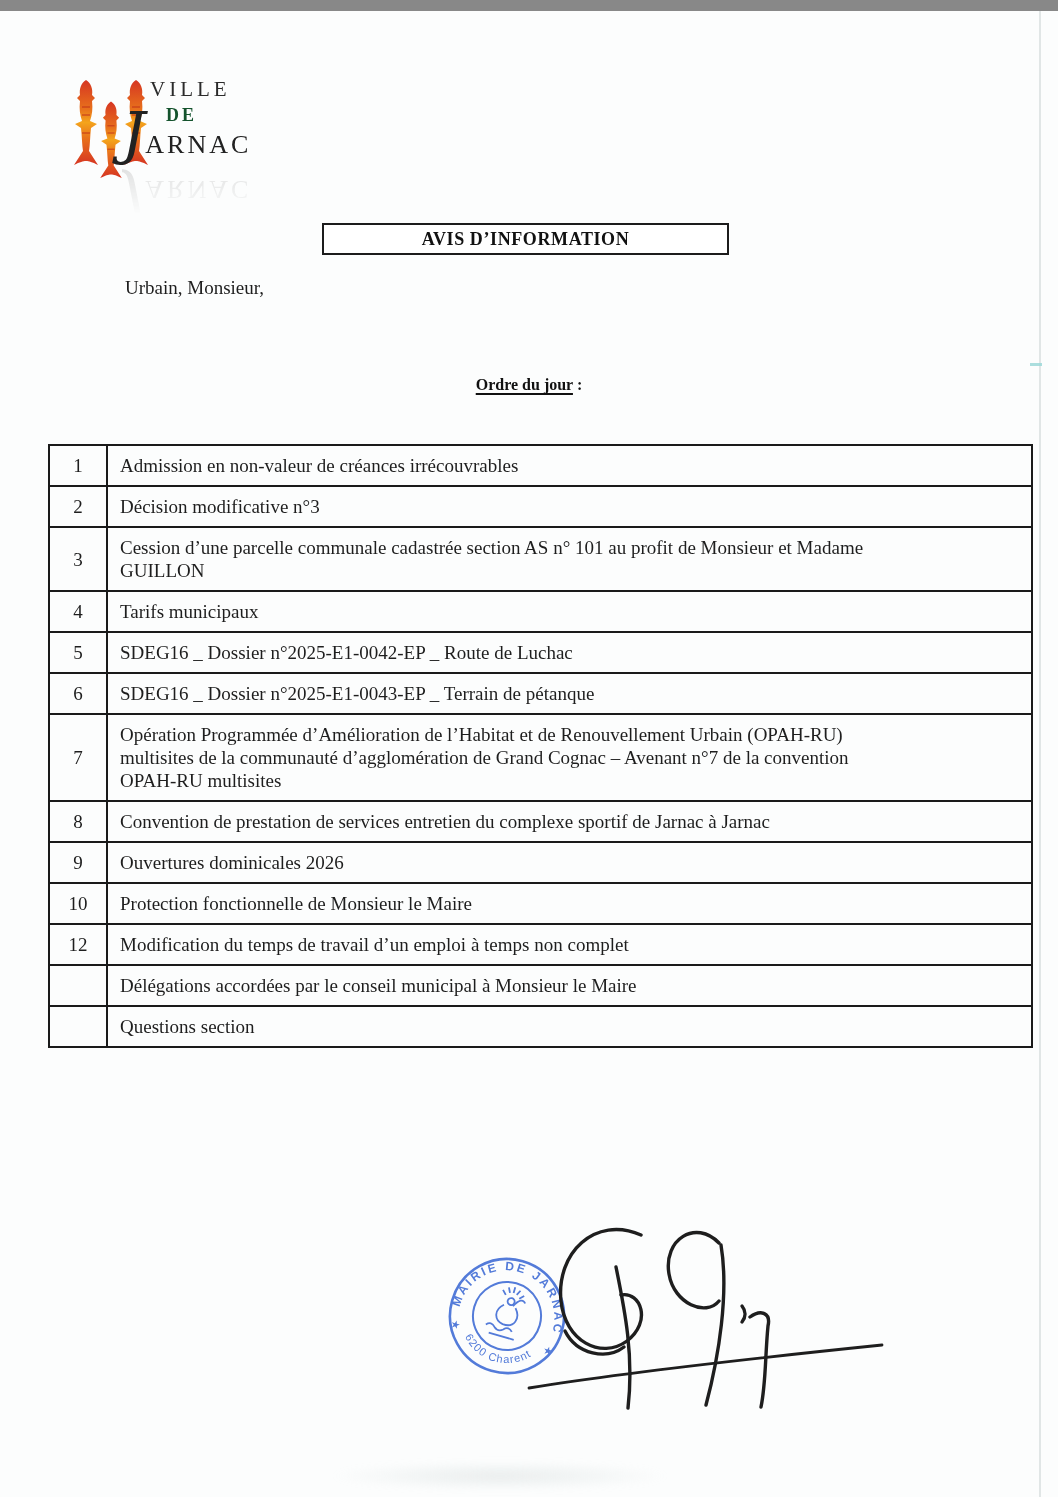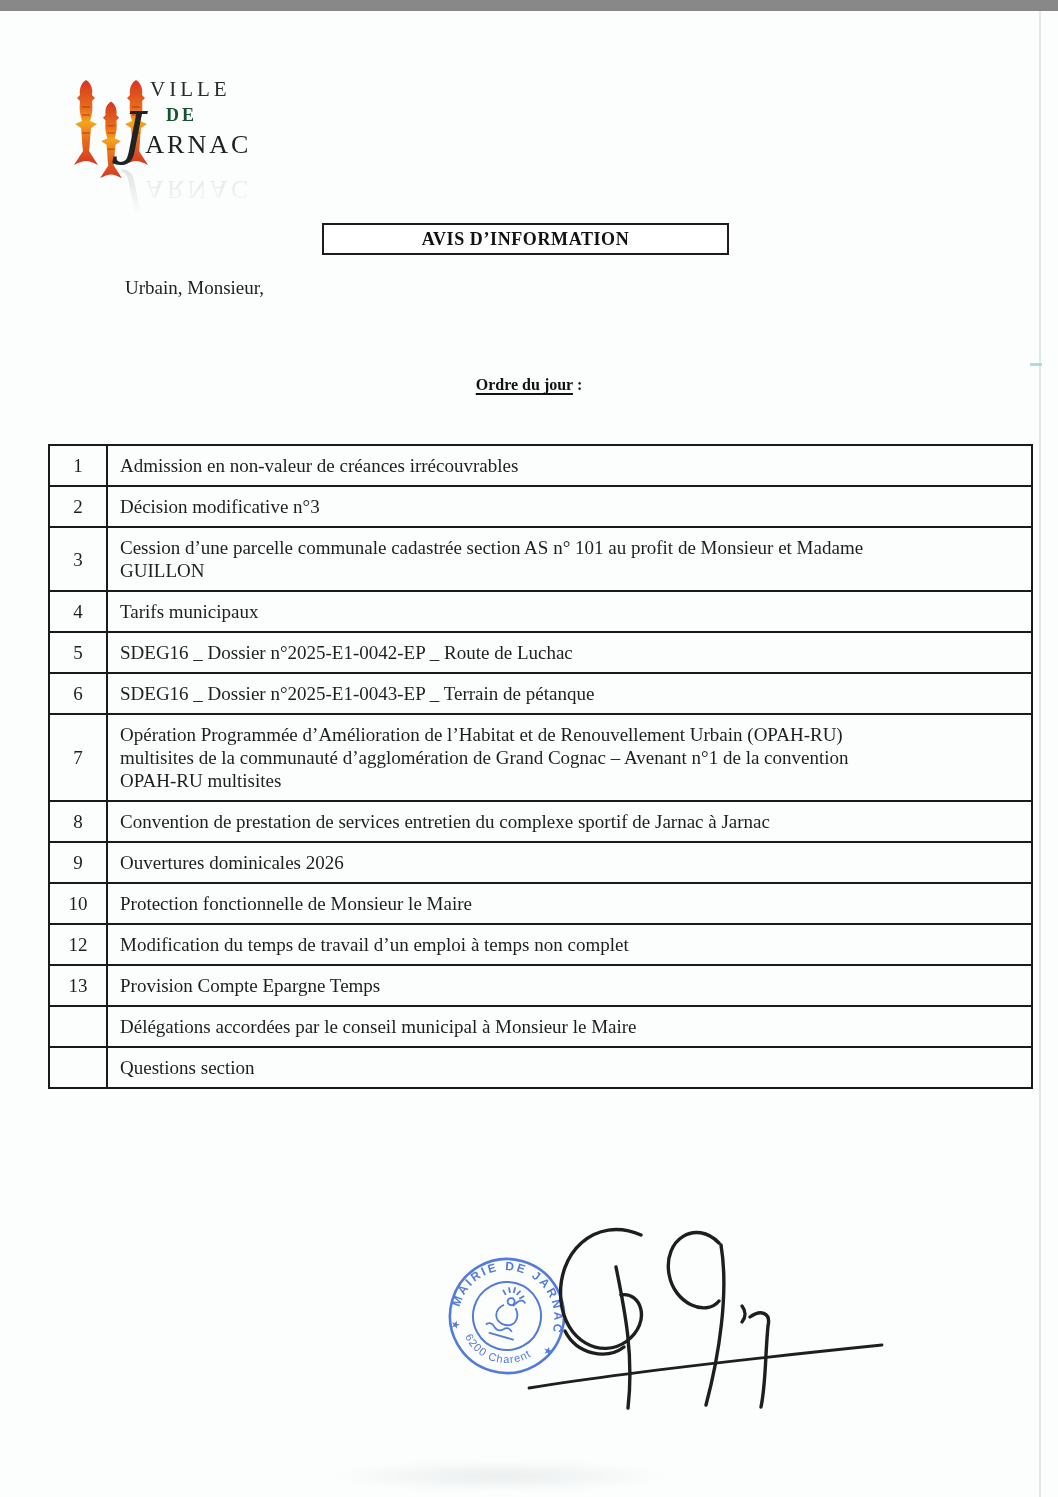--- a/index.html
+++ b/index.html
@@ -133,42 +133,38 @@
           <td class="num">5</td>
           <td class="txt">SDEG16 _ Dossier n°2025-E1-0042-EP _ Route de Luchac</td>
         </tr>
       <tr>
           <td class="num">6</td>
           <td class="txt">SDEG16 _ Dossier n°2025-E1-0043-EP _ Terrain de pétanque</td>
         </tr>
       <tr>
           <td class="num">7</td>
           <td class="txt">Opération Programmée d’Amélioration de l’Habitat et de Renouvellement Urbain (OPAH-RU)
-multisites de la communauté d’agglomération de Grand Cognac – Avenant n°1 de la convention
+multisites de la communauté d’agglomération de Grand Cognac – Avenant n°7 de la convention
 OPAH-RU multisites</td>
         </tr>
       <tr>
           <td class="num">8</td>
           <td class="txt">Convention de prestation de services entretien du complexe sportif de Jarnac à Jarnac</td>
         </tr>
       <tr>
           <td class="num">9</td>
           <td class="txt">Ouvertures dominicales 2026</td>
         </tr>
       <tr>
           <td class="num">10</td>
           <td class="txt">Protection fonctionnelle de Monsieur le Maire</td>
         </tr>
       <tr>
           <td class="num">12</td>
           <td class="txt">Modification du temps de travail d’un emploi à temps non complet</td>
-        </tr>
-      <tr>
-          <td class="num">13</td>
-          <td class="txt">Provision Compte Epargne Temps</td>
         </tr>
       <tr>
           <td class="num"></td>
           <td class="txt">Délégations accordées par le conseil municipal à Monsieur le Maire</td>
         </tr>
       <tr>
           <td class="num"></td>
           <td class="txt">Questions section</td>
         </tr>
     </tbody>

